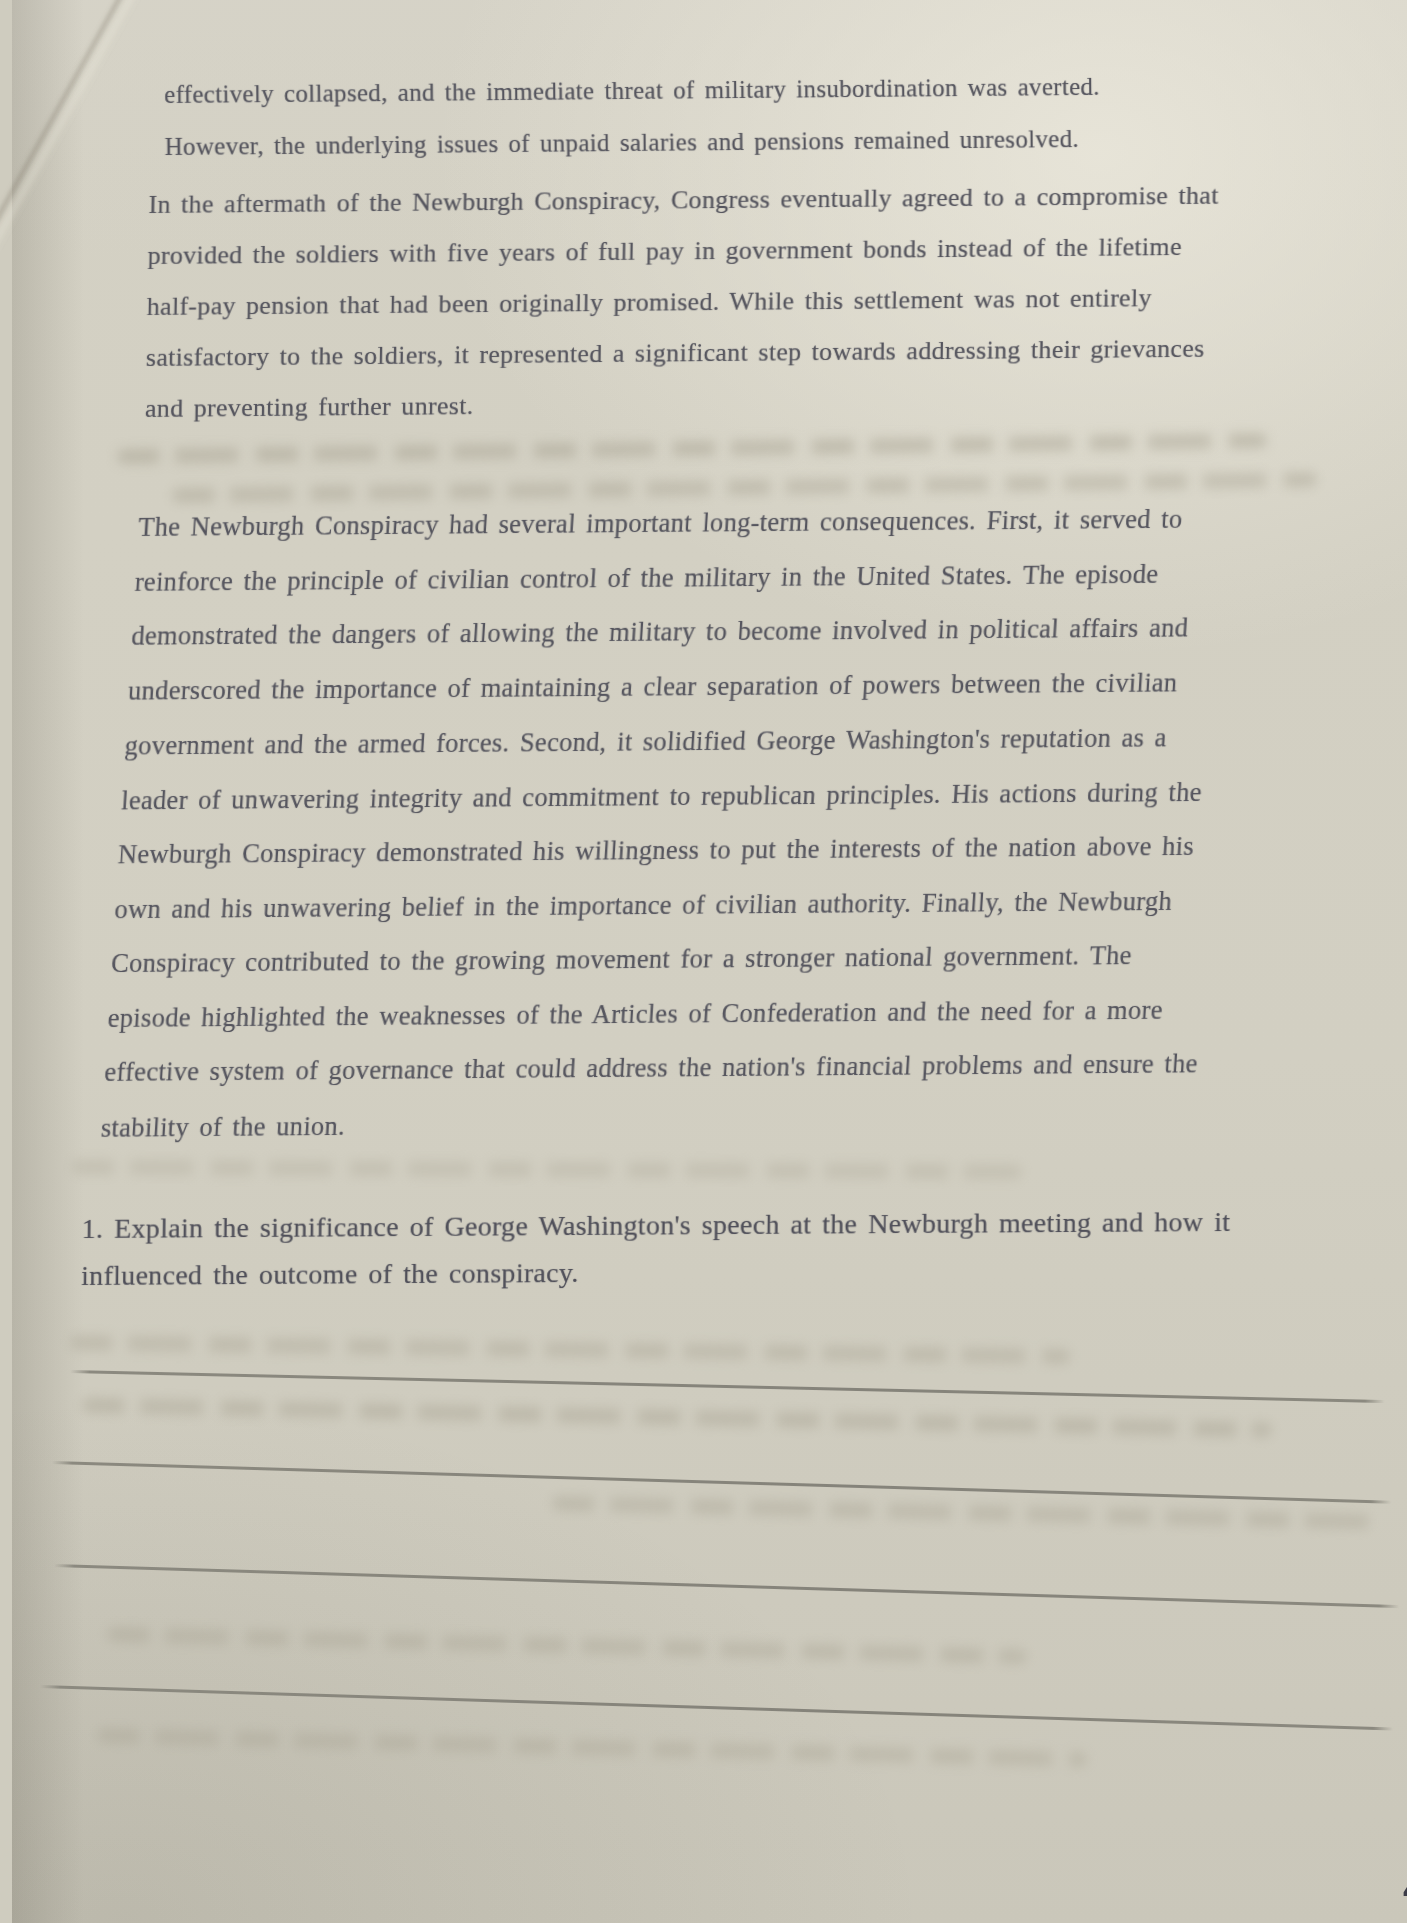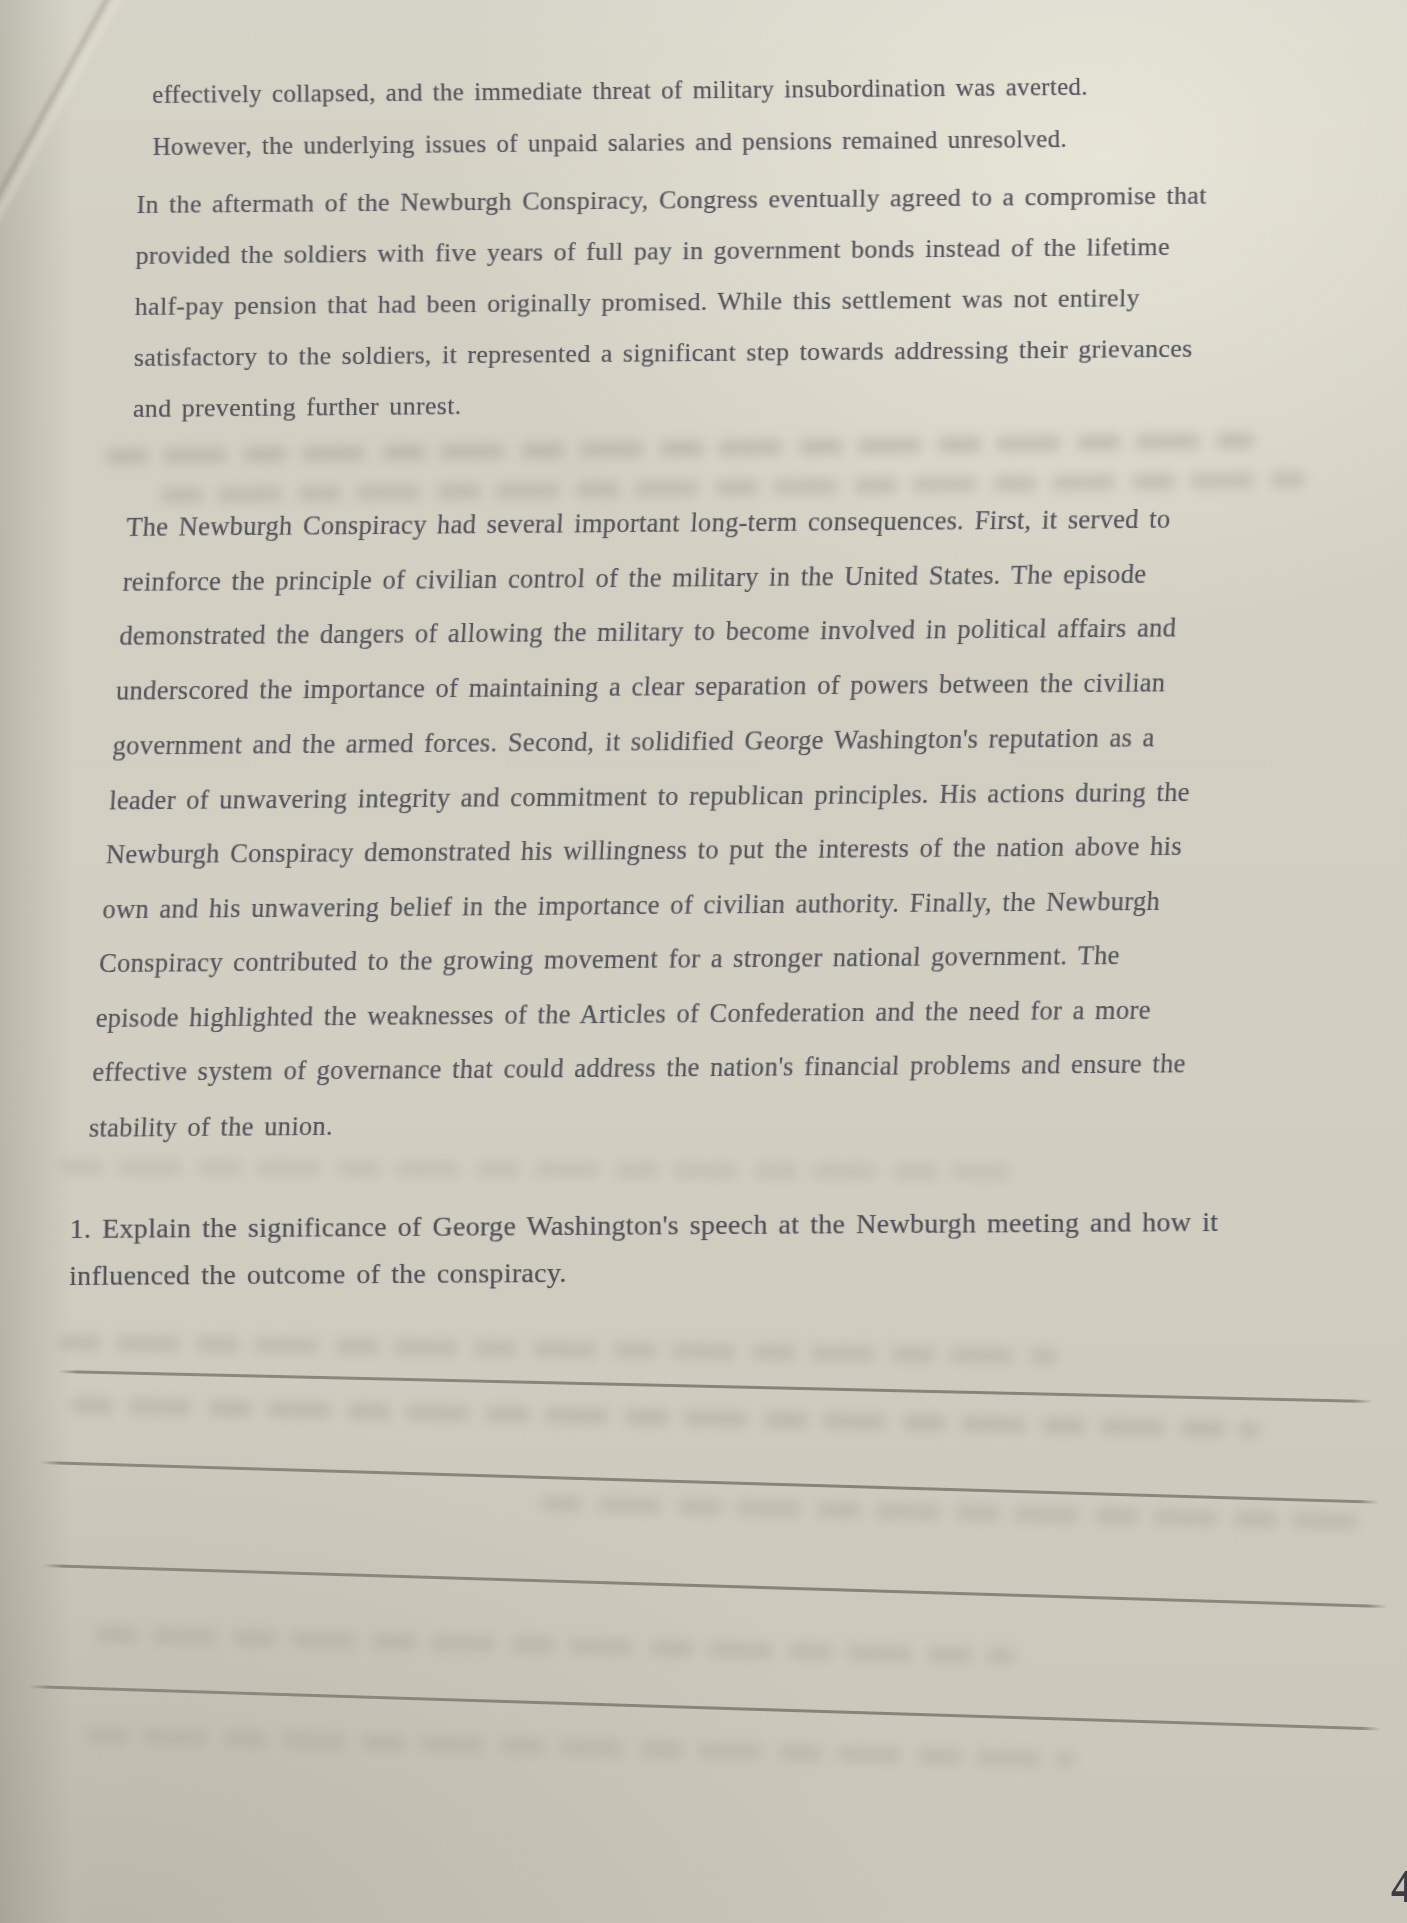--- a/index.html
+++ b/index.html
@@ -9,20 +9,21 @@
     font-family:"Liberation Serif", serif;
   }
   .photo{
     position:absolute;inset:0;
     background:
       radial-gradient(950px 720px at 78% 8%, rgba(234,231,219,.85), rgba(234,231,219,0) 70%),
       linear-gradient(90deg, rgba(62,58,46,.16), rgba(62,58,46,0) 72px),
       linear-gradient(180deg, rgba(216,213,203,.45), rgba(216,213,203,0) 260px),
       radial-gradient(1300px 850px at 8% 100%, rgba(70,68,54,.11), rgba(70,68,54,0) 62%),
       linear-gradient(180deg, #d4d1c4 0%, #d2cfc2 55%, #cac7ba 100%);
+    margin-left: 12px;
   }
   
   .crease{
     position:absolute;left:-28px;top:241px;width:322px;height:3px;
     background:rgba(104,98,83,.45);filter:blur(2.5px);
     transform-origin:left center;transform:rotate(-61deg);
   }
   .crease-hl{
     position:absolute;left:-22px;top:249px;width:318px;height:5px;
     background:rgba(236,233,221,.5);filter:blur(3px);

